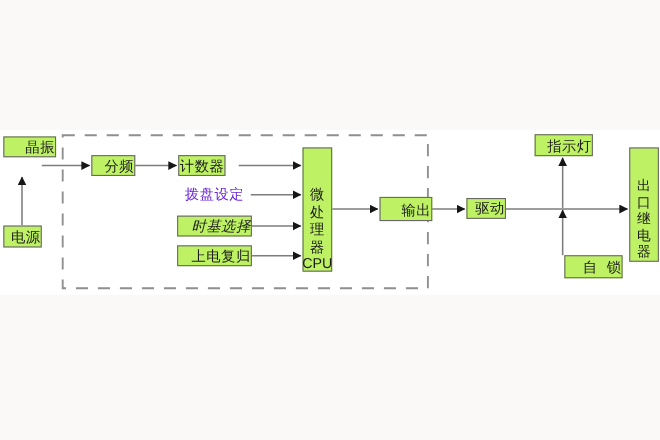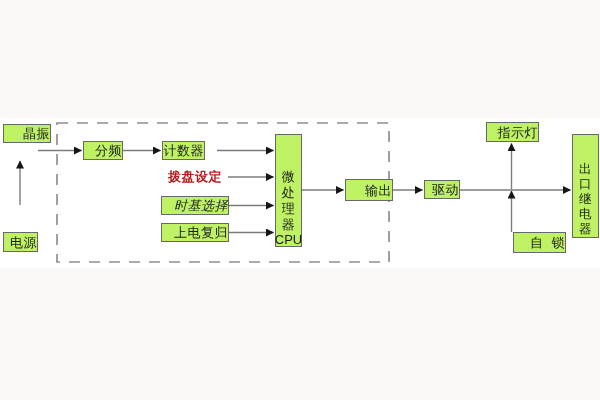--- a/index.html
+++ b/index.html
@@ -38,24 +38,23 @@
     color: #1b1b1b;
     letter-spacing: 0.5px;
     white-space: nowrap;
   }
   .plainlabel {
     position: absolute;
     display: flex;
     align-items: center;
     justify-content: center;
     font-size: 13px;
-    color: #b91c1c;
+    color: #6d28d9;
     letter-spacing: 0.5px;
     white-space: nowrap;
-    font-weight: bold;
   }
   .vert { flex-direction: column; }
   .vert span { display: block; text-align: center; }
   .mcu-char { line-height: 16px; font-size: 13px; }
   .mcu-cpu { line-height: 13px; font-size: 13px; letter-spacing: 0; }
   .relay-char { line-height: 15px; font-size: 12.5px; }
   .spaced { word-spacing: 4px; margin-left: 28px; }
 </style>
 </head>
 <body>
@@ -86,21 +85,21 @@
       <line x1="460" y1="190" x2="570.5" y2="190" marker-end="url(#ah)"></line>
       <line x1="511.5" y1="232" x2="511.5" y2="191" marker-end="url(#ah)"></line>
       <line x1="511.5" y1="189" x2="511.5" y2="143.5" marker-end="url(#ah)"></line>
     </g>
   </svg>
 
   <div class="node" style="left:3px; top:124px; width:48px; height:19px;">
     <span>晶振</span>
   </div>
 
-  <div class="node" style="left:3px; top:205px; width:35px; height:20px;margin-top:27px;">
+  <div class="node" style="left:3px; top:205px; width:35px; height:20px;">
     <span>电源</span>
   </div>
 
   <div class="node" style="left:83px; top:141px; width:40px; height:19px;">
     <span>分频</span>
   </div>
 
   <div class="node" style="left:162px; top:141px; width:43px; height:19px;">
     <span>计数器</span>
   </div>

